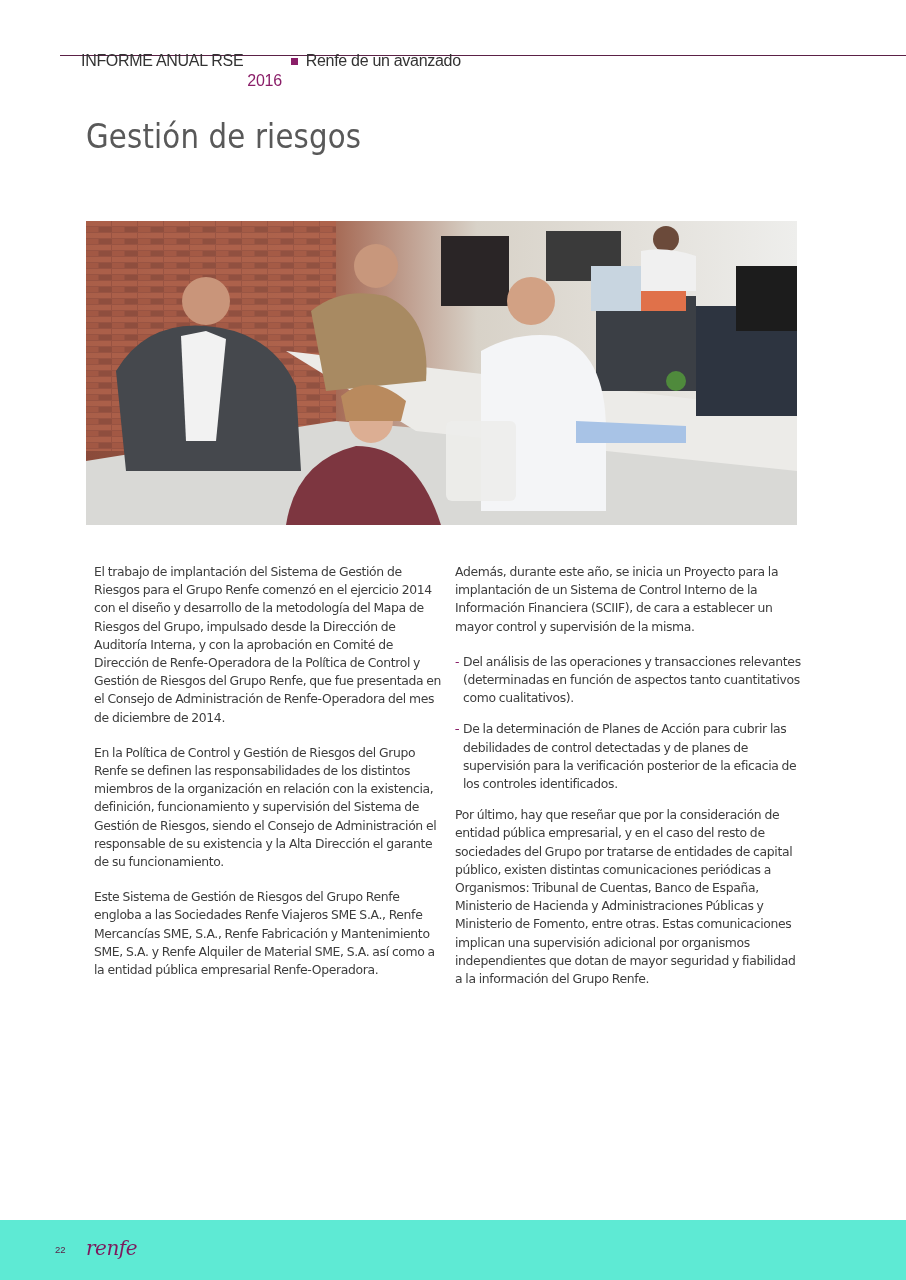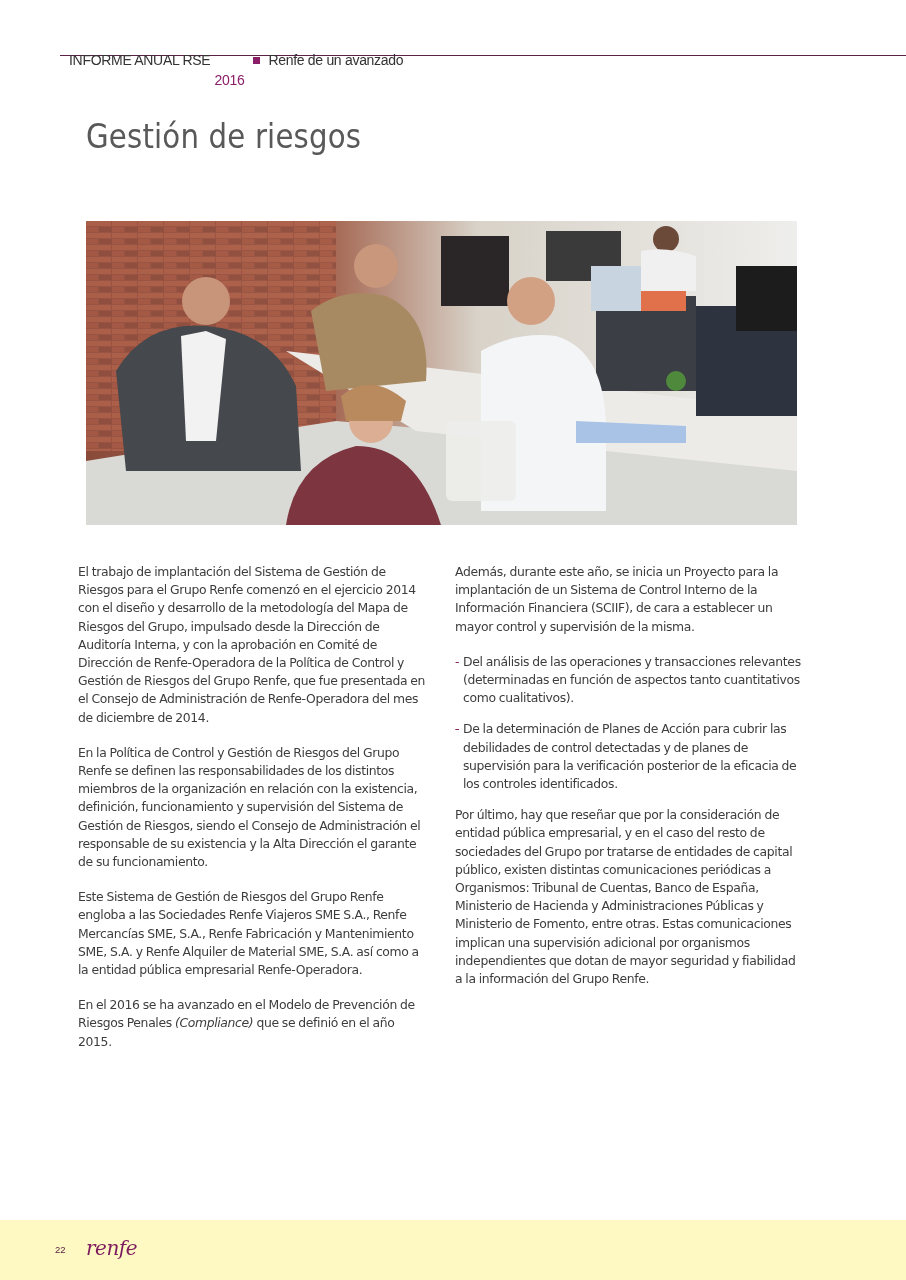--- a/index.html
+++ b/index.html
@@ -1,38 +1,38 @@
 <!DOCTYPE html>
 <html><head>
 <meta charset="utf-8">
 <style>
   * { box-sizing: border-box; margin: 0; padding: 0; }
   html, body { width: 906px; height: 1280px; background: #ffffff; overflow: hidden; }
   body { position: relative; font-family: "Liberation Sans", "DejaVu Sans", sans-serif; color: #3a3a3a; }
 
   .header { position: absolute; left: 60px; top: 31px; width: 846px; height: 25px; border-bottom: 1.5px solid #5b2146; }
-  .header-text { position: absolute; left: 9px; top: 1px; font-size: 14px; color: #333; letter-spacing: -0.3px; white-space: nowrap; display: flex; align-items: center; }
+  .header-text { position: absolute; left: 21px; top: 1px; font-size: 16px; color: #333; letter-spacing: -0.3px; white-space: nowrap; display: flex; align-items: center; }
   .header-year { color: #8a1e68; margin-left: 4px; margin-top: 40px; }
   .header-sq { display: inline-block; width: 7px; height: 7px; background: #8a1e68; margin: 0 8px 0 9px; }
 
   .page-title { position: absolute; left: 86px; top: 116px; font-size: 34px; color: #595959; font-weight: normal; letter-spacing: 0.2px; font-family: "DejaVu Sans", sans-serif; transform: scaleX(0.86); transform-origin: left top; }
 
   .photo { position: absolute; left: 86px; top: 221px; width: 711px; height: 304px; overflow: hidden; background: #b9b7b3; }
   .photo svg { display: block; width: 100%; height: 100%; }
 
   .col { position: absolute; top: 563px; width: 350px; font-size: 12.4px; line-height: 18.2px; color: #3d3d3d; font-family: "DejaVu Sans", sans-serif; }
   .col p { transform-origin: left top; }
-  .col-left { left: 78px; }
+  .col-left { left: 94px; }
   .col-right { left: 455px; }
   .para { margin-bottom: 17px; letter-spacing: -0.35px; word-spacing: -0.5px; }
   .para em { font-style: italic; }
   .bullet { position: relative; padding-left: 8px; margin-bottom: 13px; letter-spacing: -0.35px; word-spacing: -0.5px; }
   .bullet-dash { position: absolute; left: 0; top: 0; color: #8a1e68; }
 
-  .footer { position: absolute; left: 0; top: 1220px; width: 906px; height: 60px; background: #fef9c3; }
+  .footer { position: absolute; left: 0; top: 1220px; width: 906px; height: 60px; background: #5eead4; }
   .page-num { position: absolute; left: 55px; top: 24px; font-size: 9.5px; color: #5b2146; }
   .logo { position: absolute; left: 86px; top: 16px; font-size: 20px; font-weight: normal; font-style: italic; color: #7d1a5e; font-family: "DejaVu Serif", serif; letter-spacing: -0.5px; }
 </style>
 </head>
 <body>
 
 <div class="header">
   <div class="header-text">
     <span>INFORME ANUAL RSE</span>
     <span class="header-year">2016</span>
@@ -95,21 +95,20 @@
 
     <circle cx="580" cy="18" r="13" fill="#6b4a3a"></circle>
     <path d="M555,30 Q580,25 610,35 L610,70 L555,70 Z" fill="#f0f0f0"></path>
   </svg>
 </div>
 
 <div class="col col-left">
   <p class="para">El trabajo de implantación del Sistema de Gestión de Riesgos para el Grupo Renfe comenzó en el ejercicio 2014 con el diseño y desarrollo de la metodología del Mapa de Riesgos del Grupo, impulsado desde la Dirección de Auditoría Interna, y con la aprobación en Comité de Dirección de Renfe-Operadora de la Política de Control y Gestión de Riesgos del Grupo Renfe, que fue presentada en el Consejo de Administración de Renfe-Operadora del mes de diciembre de 2014.</p>
   <p class="para">En la Política de Control y Gestión de Riesgos del Grupo Renfe se definen las responsabilidades de los distintos miembros de la organización en relación con la existencia, definición, funcionamiento y supervisión del Sistema de Gestión de Riesgos, siendo el Consejo de Administración el responsable de su existencia y la Alta Dirección el garante de su funcionamiento.</p>
   <p class="para">Este Sistema de Gestión de Riesgos del Grupo Renfe engloba a las Sociedades Renfe Viajeros SME S.A., Renfe Mercancías SME, S.A., Renfe Fabricación y Mantenimiento SME, S.A. y Renfe Alquiler de Material SME, S.A. así como a la entidad pública empresarial Renfe-Operadora.</p>
-  <p class="para"><span>En el 2016 se ha avanzado en el Modelo de Prevención de Riesgos Penales </span><em>(Compliance)</em><span> que se definió en el año 2015.</span></p>
 </div>
 
 <div class="col col-right">
   <p class="para">Además, durante este año, se inicia un Proyecto para la implantación de un Sistema de Control Interno de la Información Financiera (SCIIF), de cara a establecer un mayor control y supervisión de la misma.</p>
   <div class="bullet">
     <span class="bullet-dash">-</span>
     <span>Del análisis de las operaciones y transacciones relevantes (determinadas en función de aspectos tanto cuantitativos como cualitativos).</span>
   </div>
   <div class="bullet">
     <span class="bullet-dash">-</span>

